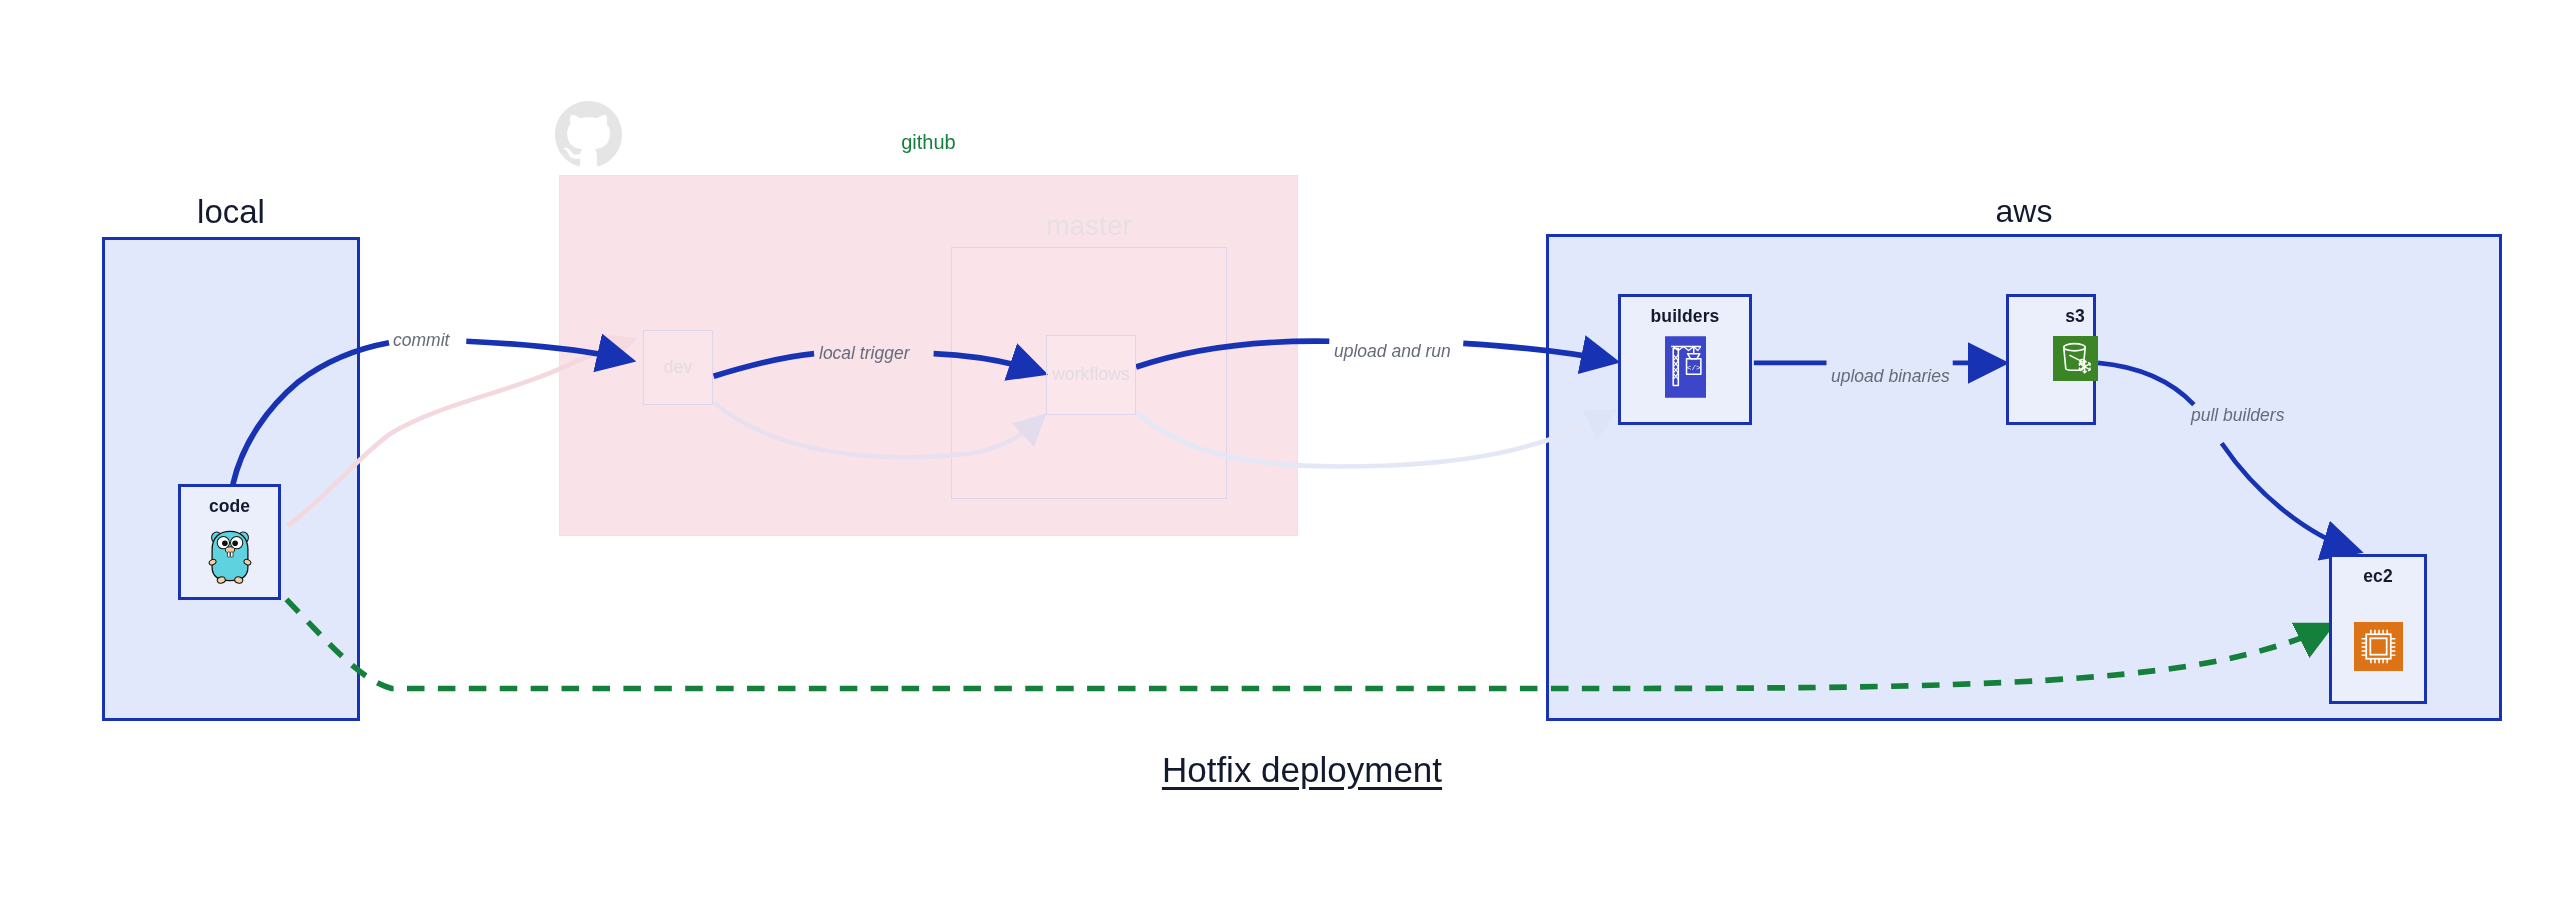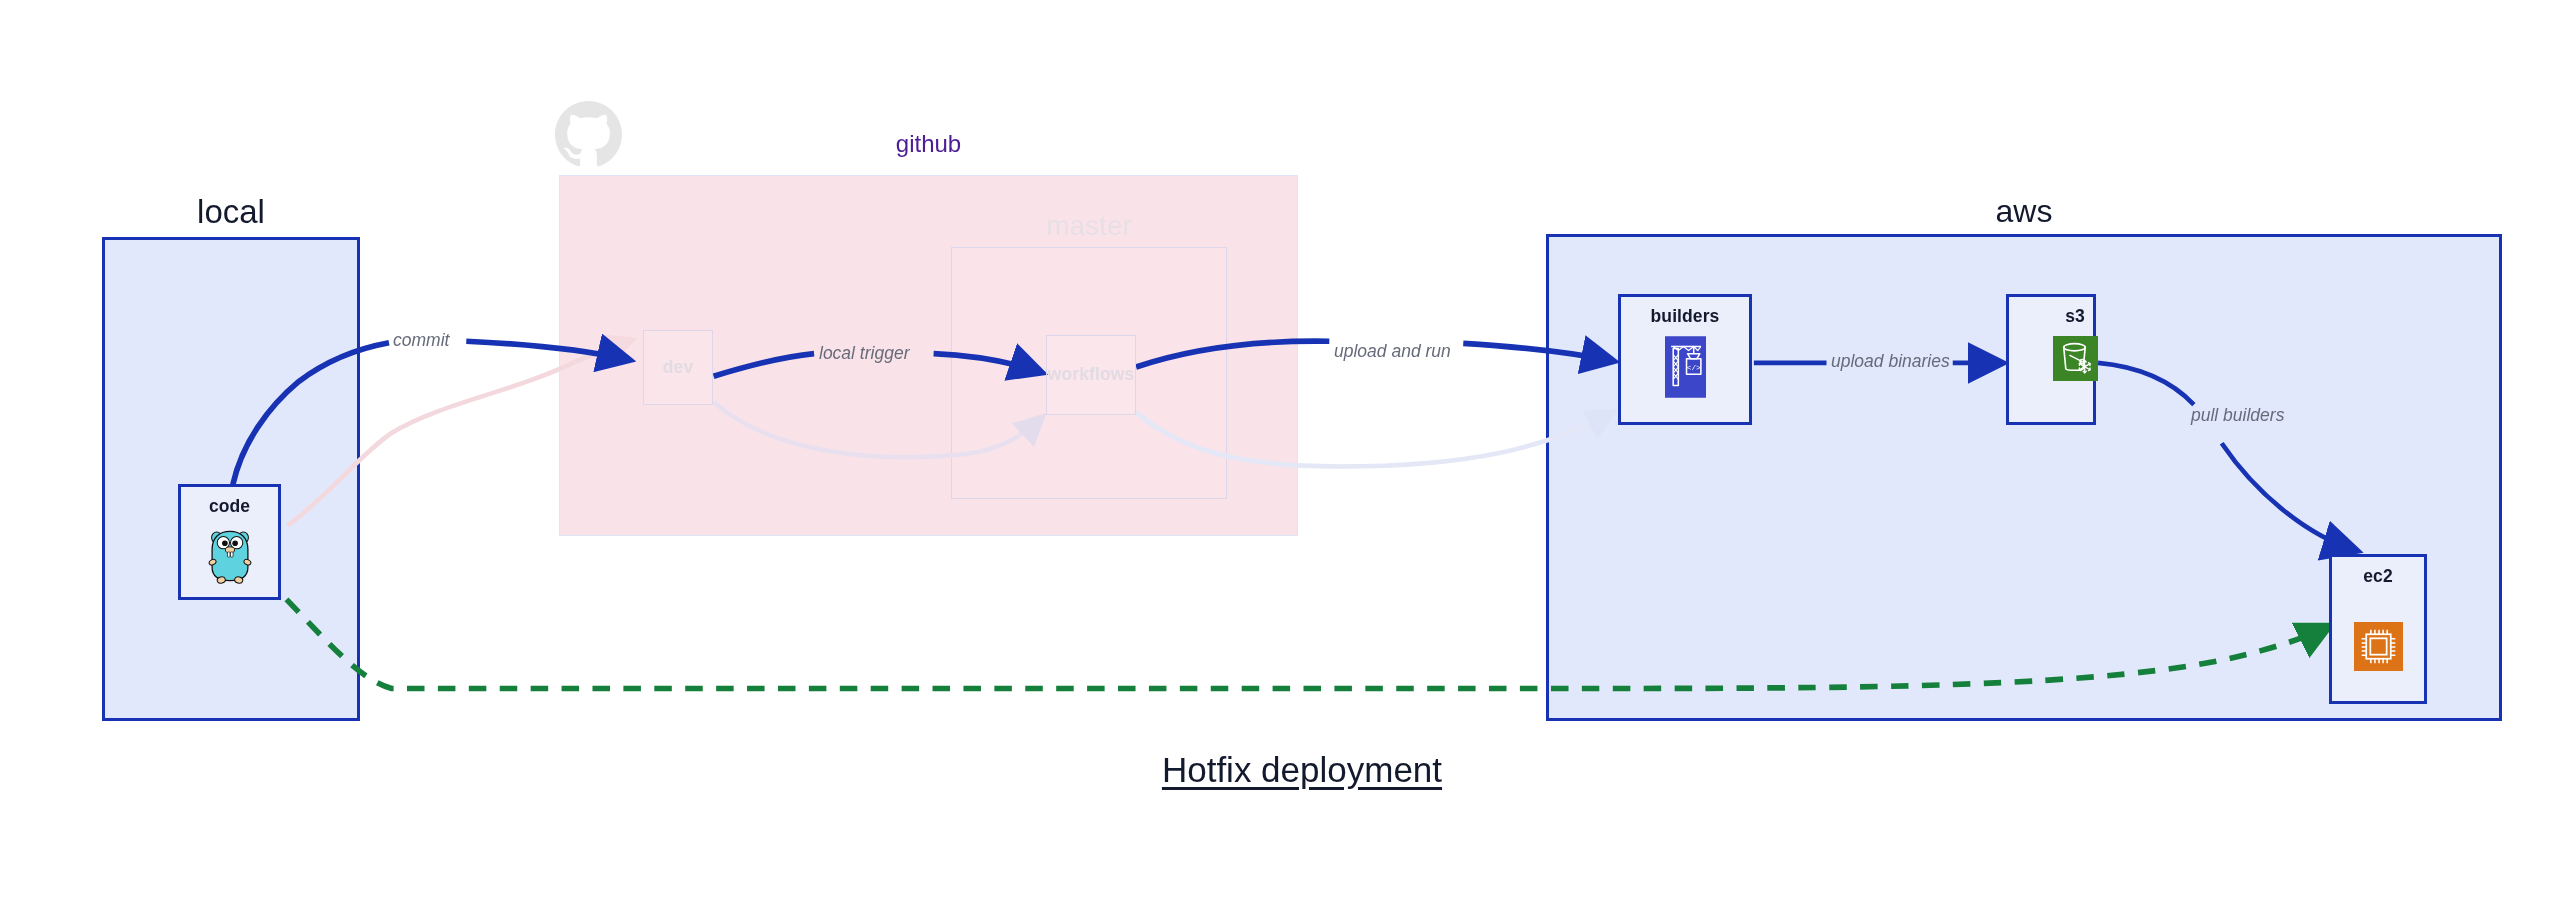--- a/index.html
+++ b/index.html
@@ -25,21 +25,21 @@
     left:102px;top:195px;width:258px;
     font-size:33px;color:#141a2e;
   }
 
   #cluster-github{
     left:559px;top:175px;width:739px;height:361px;
     background:#fae3e8;border:1.5px solid #dfe5f7;
   }
   #label-github{
     left:559px;top:132px;width:739px;
-    font-size:24px;color:#4c1d95;
+    font-size:20px;color:#15803d;
   }
   #github-logo{
     position:absolute;left:555px;top:101px;width:67px;height:67px;
   }
 
   #cluster-master{
     left:951px;top:247px;width:276px;height:252px;
     background:rgba(255,255,255,0.06);border:1.5px solid #ddd6ea;
   }
   #label-master{
@@ -67,21 +67,21 @@
     margin-top:11.3px;line-height:1;letter-spacing:0.1px;
   }
   .node .node-icon{margin-top:10.3px;display:block;}
 
   
   .node.faded{
     background:rgba(255,255,255,0.10);
     border:1.5px solid #ddd6ea;
   }
   .node.faded .node-title{
-    color:#e2dbe3;font-size:17.5px;font-weight:700;margin-top:0;
+    color:#e2dbe3;font-size:17.5px;font-weight:400;margin-top:0;
   }
   .node.faded{justify-content:center;}
 
   #node-code{left:178px;top:484px;width:103px;height:116px;}
   #node-dev{left:643px;top:330px;width:70px;height:75px;}
   #node-workflows{left:1046px;top:335px;width:90px;height:80px;}
   #node-builders{left:1618px;top:294px;width:134px;height:131px;}
   #node-s3{left:2006px;top:294px;width:90px;height:131px;padding-left:48px;}
   #node-ec2{left:2329px;top:554px;width:98px;height:150px;gap:26px;}
 
@@ -89,21 +89,21 @@
   .edge-label{
     position:absolute;white-space:nowrap;
     font-family:"Liberation Sans", sans-serif;
     font-style:italic;font-size:17.5px;color:#666b7a;
     line-height:1;
   }
 
   #lbl-commit{left:393px;top:332px;font-style:italic;}
   #lbl-merge{left:819px;top:345px;}
   #lbl-upload-run{left:1334px;top:343px;}
-  #lbl-upload-bin{left:1831px;top:353px;}
+  #lbl-upload-bin{left:1831px;top:368px;}
   #lbl-pull{left:2191px;top:407px;}
 
   
   #diagram-title{
     position:absolute;left:0;top:750px;width:2604px;
     text-align:center;font-size:35px;color:#141a2e;
     text-decoration:underline;text-underline-offset:5.2px;
     font-weight:400;
   }
 </style>

